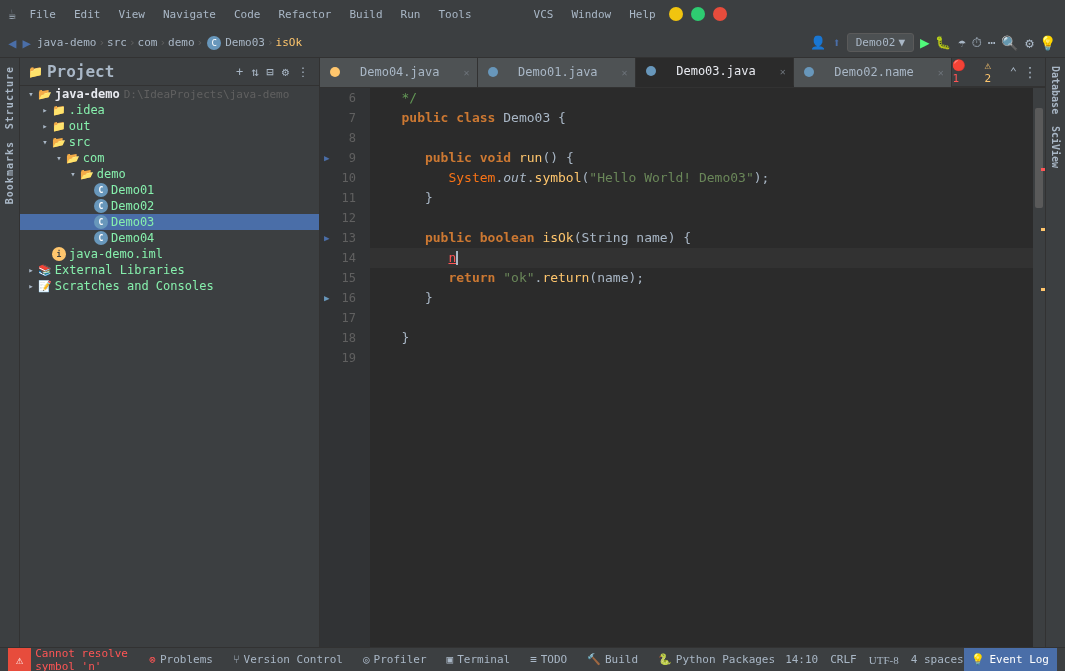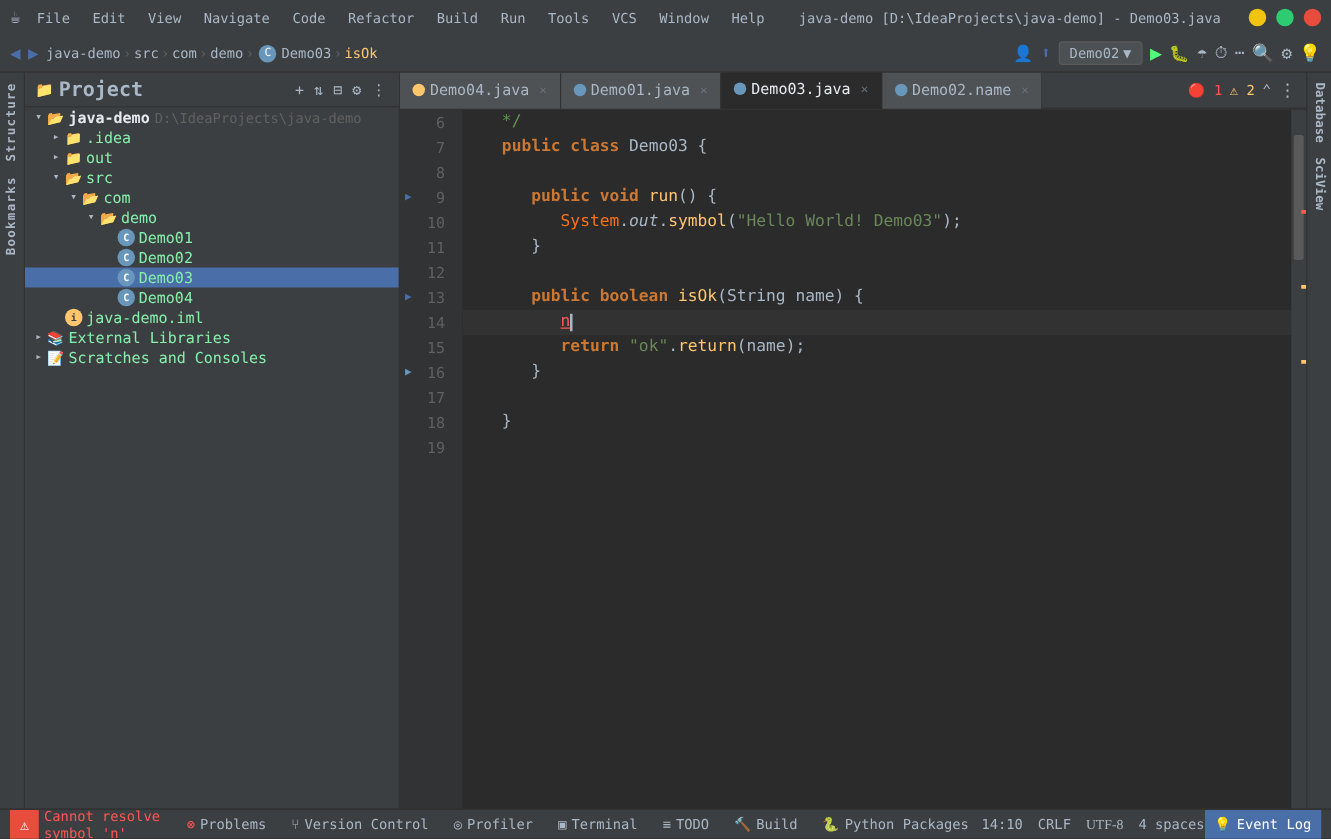--- a/index.html
+++ b/index.html
@@ -41,21 +41,21 @@
     .file-icon.iml { background: #ffc66d; color: #3c3f41; }
     .tree-label { font-size: 12px; color: #86efac; white-space: nowrap; }
     .tree-label.path { color: #606060; font-size: 11px; margin-left: 4px; }
     .tree-label.bold { font-weight: bold; color: #e8eaf0; }
 
     
     .editor-area { flex: 1; display: flex; flex-direction: column; overflow: hidden; }
 
     
     .tab-bar { background: #3c3f41; display: flex; align-items: center; border-bottom: 2px solid #323232; height: 30px; flex-shrink: 0; }
-    .tab { display: flex; align-items: center; padding: 0 10px; height: 30px; background: #4e5254; color: #a9b7c6; border-right: 1px solid #323232; cursor: pointer; font-size: 12px; gap: 4px; min-width: 80px; }
+    .tab { display: flex; align-items: center; padding: 0 10px; height: 30px; background: #4e5254; color: #a9b7c6; border-right: 1px solid #323232; cursor: pointer; font-size: 12px; gap: 20px; min-width: 80px; }
     .tab.active { background: #2b2b2b; color: #e8eaf0; border-bottom: 2px solid #2b2b2b; }
     .tab-close { font-size: 10px; color: #6d737a; margin-left: 4px; cursor: pointer; }
 
     
     .code-editor { display: flex; flex: 1; overflow: hidden; background: #2b2b2b; }
     .gutter { width: 50px; background: #313335; color: #606060; text-align: right; padding-right: 8px; padding-top: 0; font-size: 12px; line-height: 20px; flex-shrink: 0; user-select: none; overflow: hidden; }
     .gutter-line { height: 20px; display: flex; align-items: center; justify-content: flex-end; padding-right: 6px; position: relative; }
     .gutter-line.has-arrow::before { content: '▶'; position: absolute; left: 4px; color: #4a6ea8; font-size: 9px; }
     .gutter-line.has-arrow2::before { content: '▶'; position: absolute; left: 4px; color: #6897bb; font-size: 9px; }
     .gutter-num { color: #606060; }
@@ -101,24 +101,23 @@
   <span style="font-size:14px;">☕</span>
   <span style="padding:2px 5px;cursor:pointer;">File</span>
   <span style="padding:2px 5px;cursor:pointer;">Edit</span>
   <span style="padding:2px 5px;cursor:pointer;">View</span>
   <span style="padding:2px 5px;cursor:pointer;">Navigate</span>
   <span style="padding:2px 5px;cursor:pointer;">Code</span>
   <span style="padding:2px 5px;cursor:pointer;">Refactor</span>
   <span style="padding:2px 5px;cursor:pointer;">Build</span>
   <span style="padding:2px 5px;cursor:pointer;">Run</span>
   <span style="padding:2px 5px;cursor:pointer;">Tools</span>
-  <span style="padding:2px 5px;cursor:pointer;">VCS</span>
+  <span style="padding:2px 5px;cursor:pointer;margin-left:44px;">VCS</span>
   <span style="padding:2px 5px;cursor:pointer;">Window</span>
   <span style="padding:2px 5px;cursor:pointer;">Help</span>
-  <div style="flex:1; text-align:center; font-size:11px;">java-demo [D:\IdeaProjects\java-demo] - Demo03.java</div>
   <button class="title-bar-btn tb-min"></button>
   <button class="title-bar-btn tb-max"></button>
   <button class="title-bar-btn tb-close"></button>
 </div>
 
 <div class="nav-bar">
   <span style="color:#4a6ea8;font-size:14px;">◀</span>
   <span style="color:#4a6ea8;font-size:14px;">▶</span>
   <div class="nav-breadcrumb">
     <span style="color:#a9b7c6;">java-demo</span>

